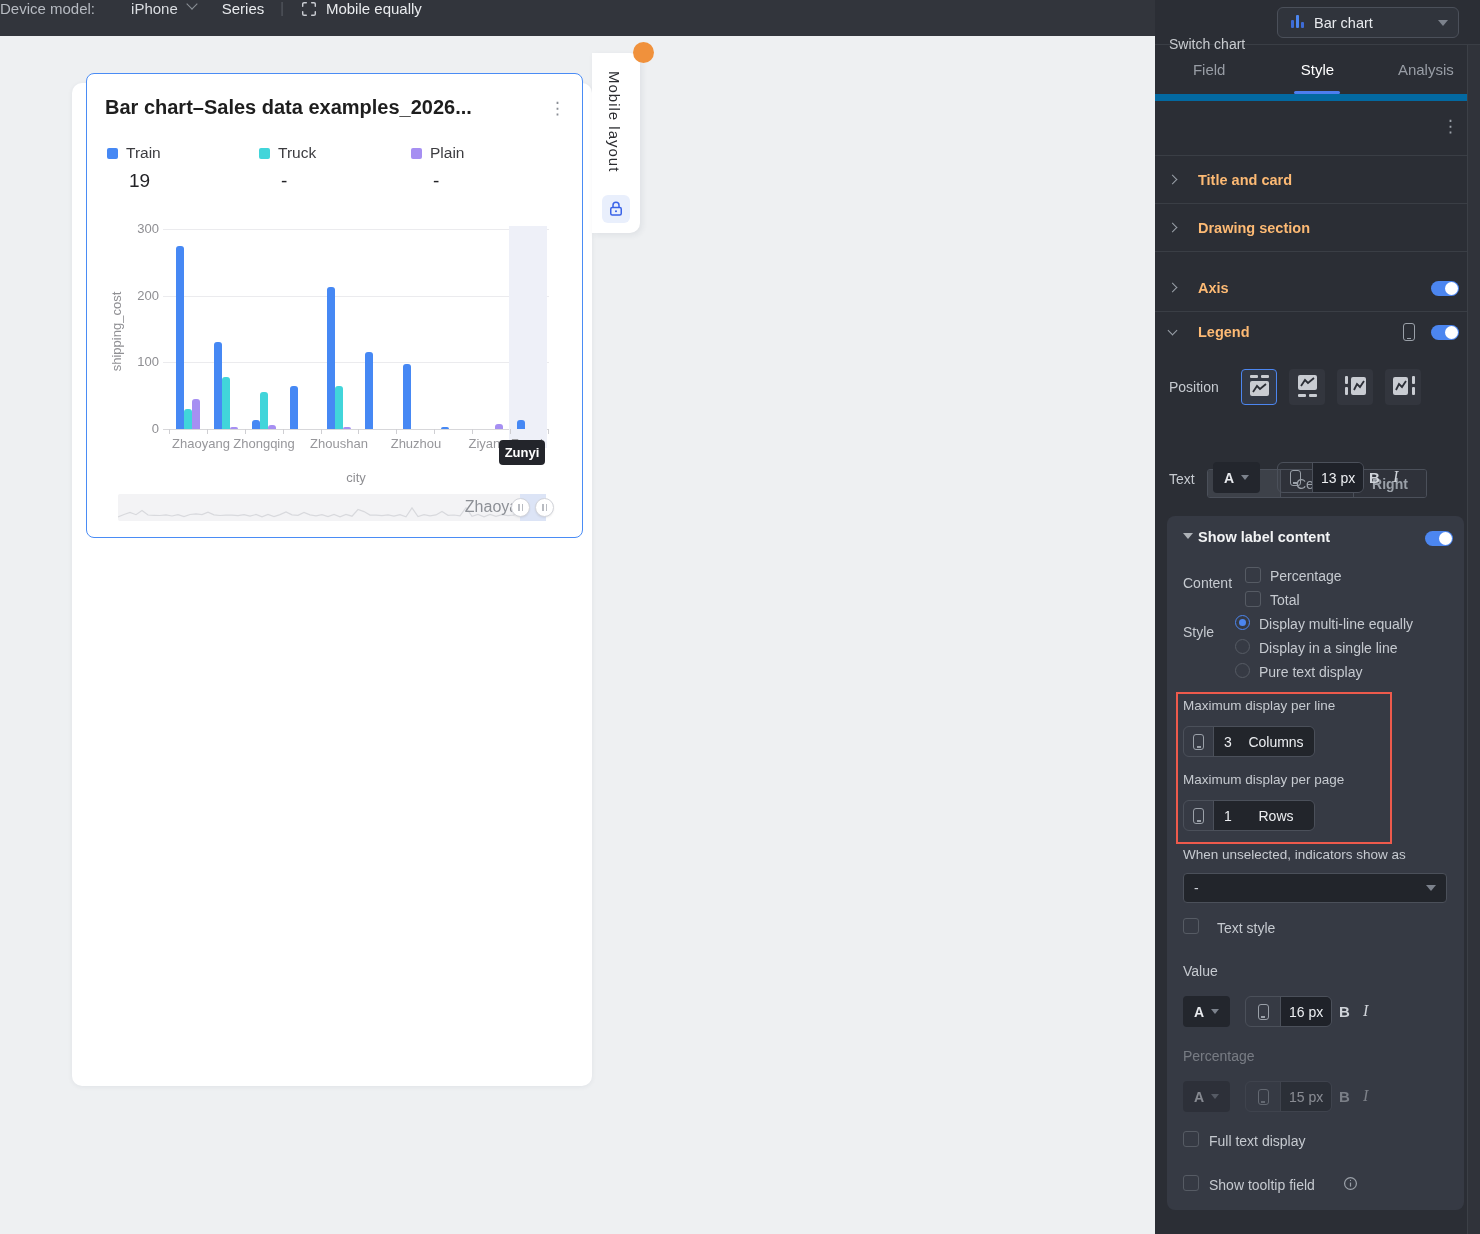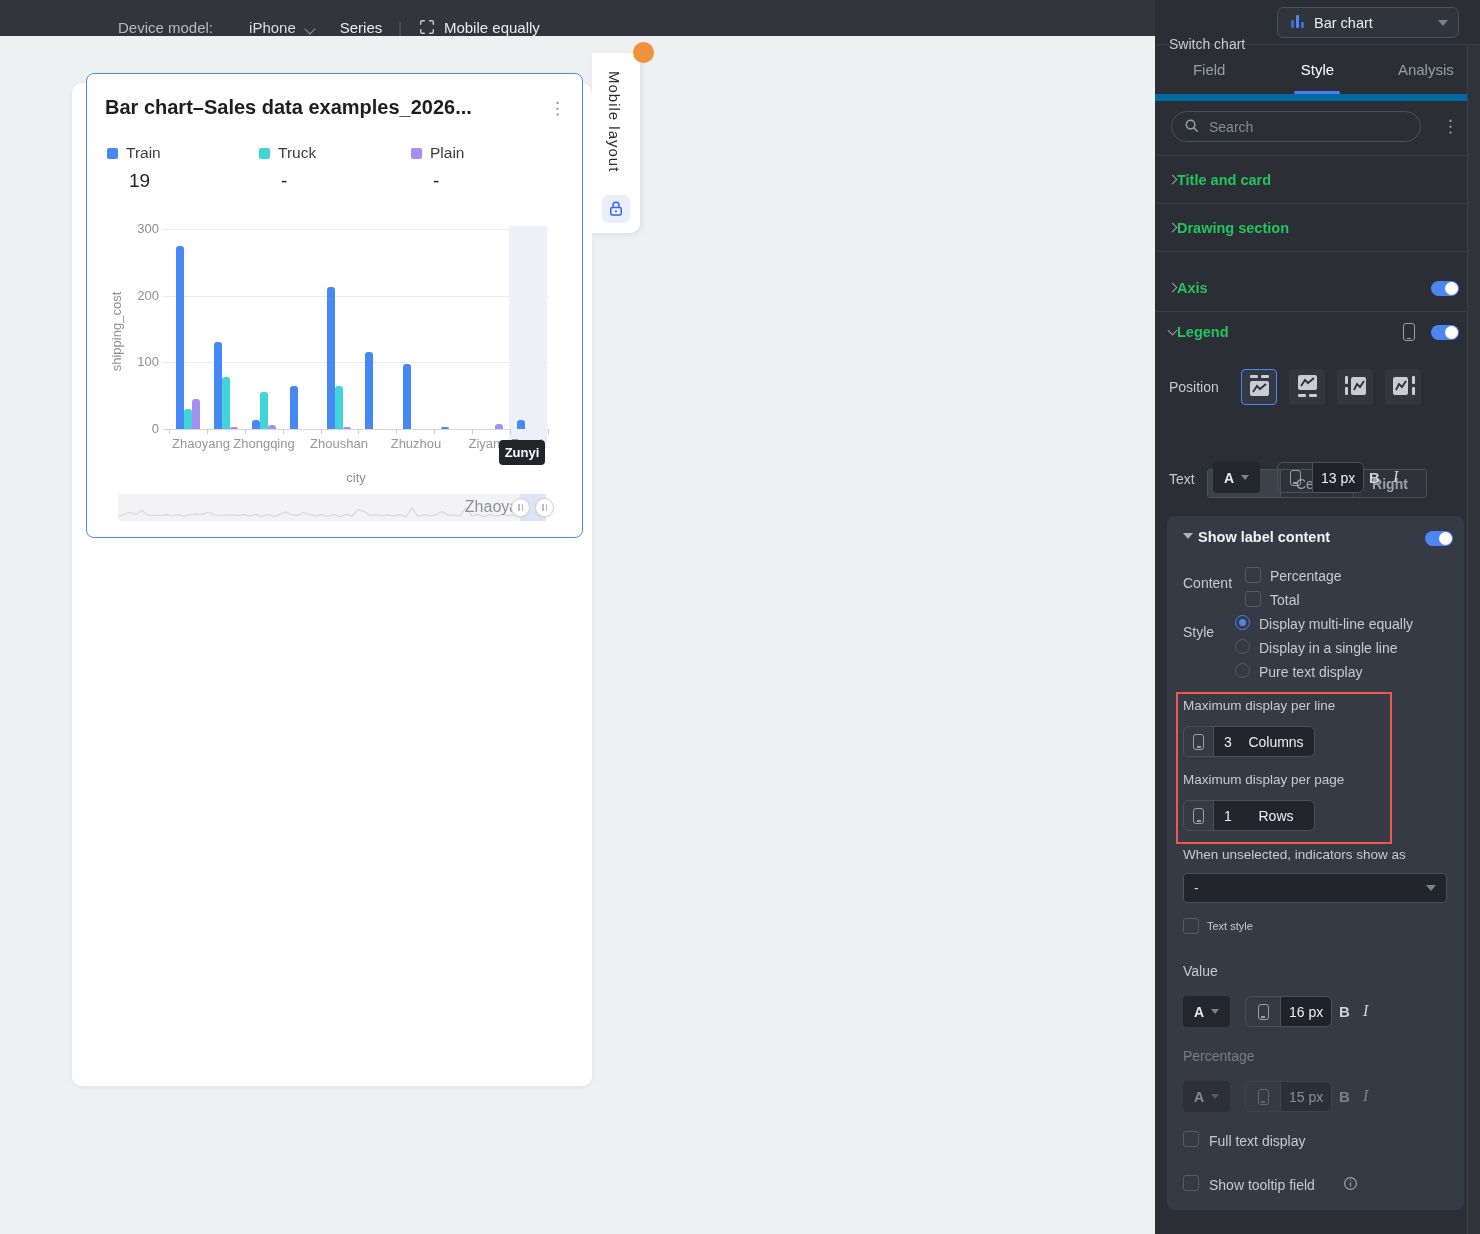--- a/index.html
+++ b/index.html
@@ -4,21 +4,21 @@
 <style>
   * { box-sizing: border-box; }
   html,body { margin:0; padding:0; }
   body {
     width:1480px; height:1234px; position:relative; overflow:hidden;
     background:#eef0f2; font-family:"Liberation Sans", sans-serif;
   }
 
   
   .topbar { position:absolute; left:0; top:0; width:1480px; height:36px;
-    background:#32353c; display:flex; align-items:flex-end; padding-left:118px; z-index:2; }
+    background:#32353c; display:flex; align-items:flex-start; z-index:2; }
   .tb-label { color:#b6bac1; font-size:15px; }
   .tb-device { color:#dadde1; font-size:15px; margin-left:36px; }
   .chev-down { width:8px; height:8px; border-right:1.5px solid #8b9097; border-bottom:1.5px solid #8b9097;
     transform:rotate(45deg); display:inline-block; margin-left:10px; margin-bottom:3px; }
   .tb-series { color:#e9ebee; font-size:15px; margin-left:26px; }
   .tb-div { color:#565b62; margin-left:16px; font-size:14px; }
   .tb-ico { margin-left:16px; display:flex; }
   .tb-preview { color:#e9ebee; font-size:15px; margin-left:8px; }
 
   
@@ -84,21 +84,21 @@
     background:#4c7ef0; border-radius:2px; }
   .search { position:absolute; left:16px; top:111px; width:250px; height:31px; border:1px solid #494e57;
     border-radius:16px; display:flex; align-items:center; padding-left:12px; background:transparent; }
   .search input { background:transparent; border:none; outline:none; color:#cfd3d9; font-size:14px;
     margin-left:8px; width:180px; font-family:"Liberation Sans",sans-serif; }
   .search input::placeholder { color:#868b93; }
   .kebab { color:#9aa0a8; font-size:17px; line-height:1; }
   .p-kebab { position:absolute; left:287px; top:118px; }
   .divider { position:absolute; left:0; width:325px; height:1px; background:#3a3e45; }
   .srow { position:absolute; left:0; width:325px; display:flex; align-items:center; padding-left:14px; }
-  .srow .title { color:#22c55e; font-weight:bold; font-size:14.5px; margin-left:1px; }
+  .srow .title { color:#fdba74; font-weight:bold; font-size:14.5px; margin-left:22px; }
   .chev-r { width:7px; height:7px; border-top:1.5px solid #9aa0a8; border-right:1.5px solid #9aa0a8;
     transform:rotate(45deg); display:inline-block; }
   .chev-dn { width:7px; height:7px; border-top:1.5px solid #9aa0a8; border-right:1.5px solid #9aa0a8;
     transform:rotate(135deg); display:inline-block; margin-top:-3px; }
   .toggle { position:absolute; width:28px; height:15px; border-radius:8px; background:#4c86f0; }
   .toggle::after { content:""; position:absolute; right:1px; top:1px; width:13px; height:13px;
     border-radius:50%; background:#fff; }
   .phone-ico { display:inline-block; width:12px; height:18px; border:1.5px solid #9aa0a8; border-radius:3px;
     position:relative; }
   .phone-ico::after { content:""; position:absolute; left:50%; margin-left:-2px; bottom:1px; width:4px;
@@ -290,29 +290,20 @@
       <span class="caret"></span>
     </div>
   </div>
 
   <div class="tabs" id="panel-tabs">
       <div class="tab">Field</div>
       <div class="tab active">Style<span class="underline"></span></div>
       <div class="tab">Analysis</div>
     </div>
 
-  <div class="search">
-    <span>
-      <svg width="15" height="15" viewBox="0 0 16 16" fill="none" stroke="#9aa0a8" stroke-width="1.6" stroke-linecap="round">
-        <circle cx="7" cy="7" r="4.6"></circle>
-          <line x1="10.6" y1="10.6" x2="14.2" y2="14.2"></line>
-      </svg>
-    </span>
-    <input type="text" readonly="" placeholder="Search" style="">
-  </div>
   <span class="kebab p-kebab">⋮</span>
   <div class="divider" style="top:155px"></div>
 
   <div id="panel-sections">
       <div class="srow" style="top: 156px; height: 48px; border-bottom: 1px solid rgb(58, 62, 69);">
         <span class="chev-r"></span>
         <span class="title">Title and card</span>
       </div>
       <div class="srow" style="top: 204px; height: 48px; border-bottom: 1px solid rgb(58, 62, 69);">
         <span class="chev-r"></span>
@@ -431,21 +422,21 @@
       </span>
     </div>
 
     <div class="ic-label" style="left:16px; top:331px; font-size:13.5px">When unselected, indicators show as</div>
     <div class="dd" style="left:16px; top:357px; width:264px">
       <span class="v">-</span>
       <span class="caret"></span>
     </div>
 
     <span class="cb" style="left:16px; top:402px"></span>
-    <div class="ic-label" style="left:40px; top:404px; font-size:11px">Text style</div>
+    <div class="ic-label" style="left:50px; top:404px; font-size:14px">Text style</div>
 
     <div class="ic-label" style="left:16px; top:447px; font-size:14px">Value</div>
     <div class="abtn" style="left:16px; top:480px">
       <span class="a">A</span>
       <span class="caret"></span>
     </div>
     <div class="sizegrp" style="left:78px; top:480px">
       <span class="ph">
           <span class="phone-ico small"></span>
         </span>

